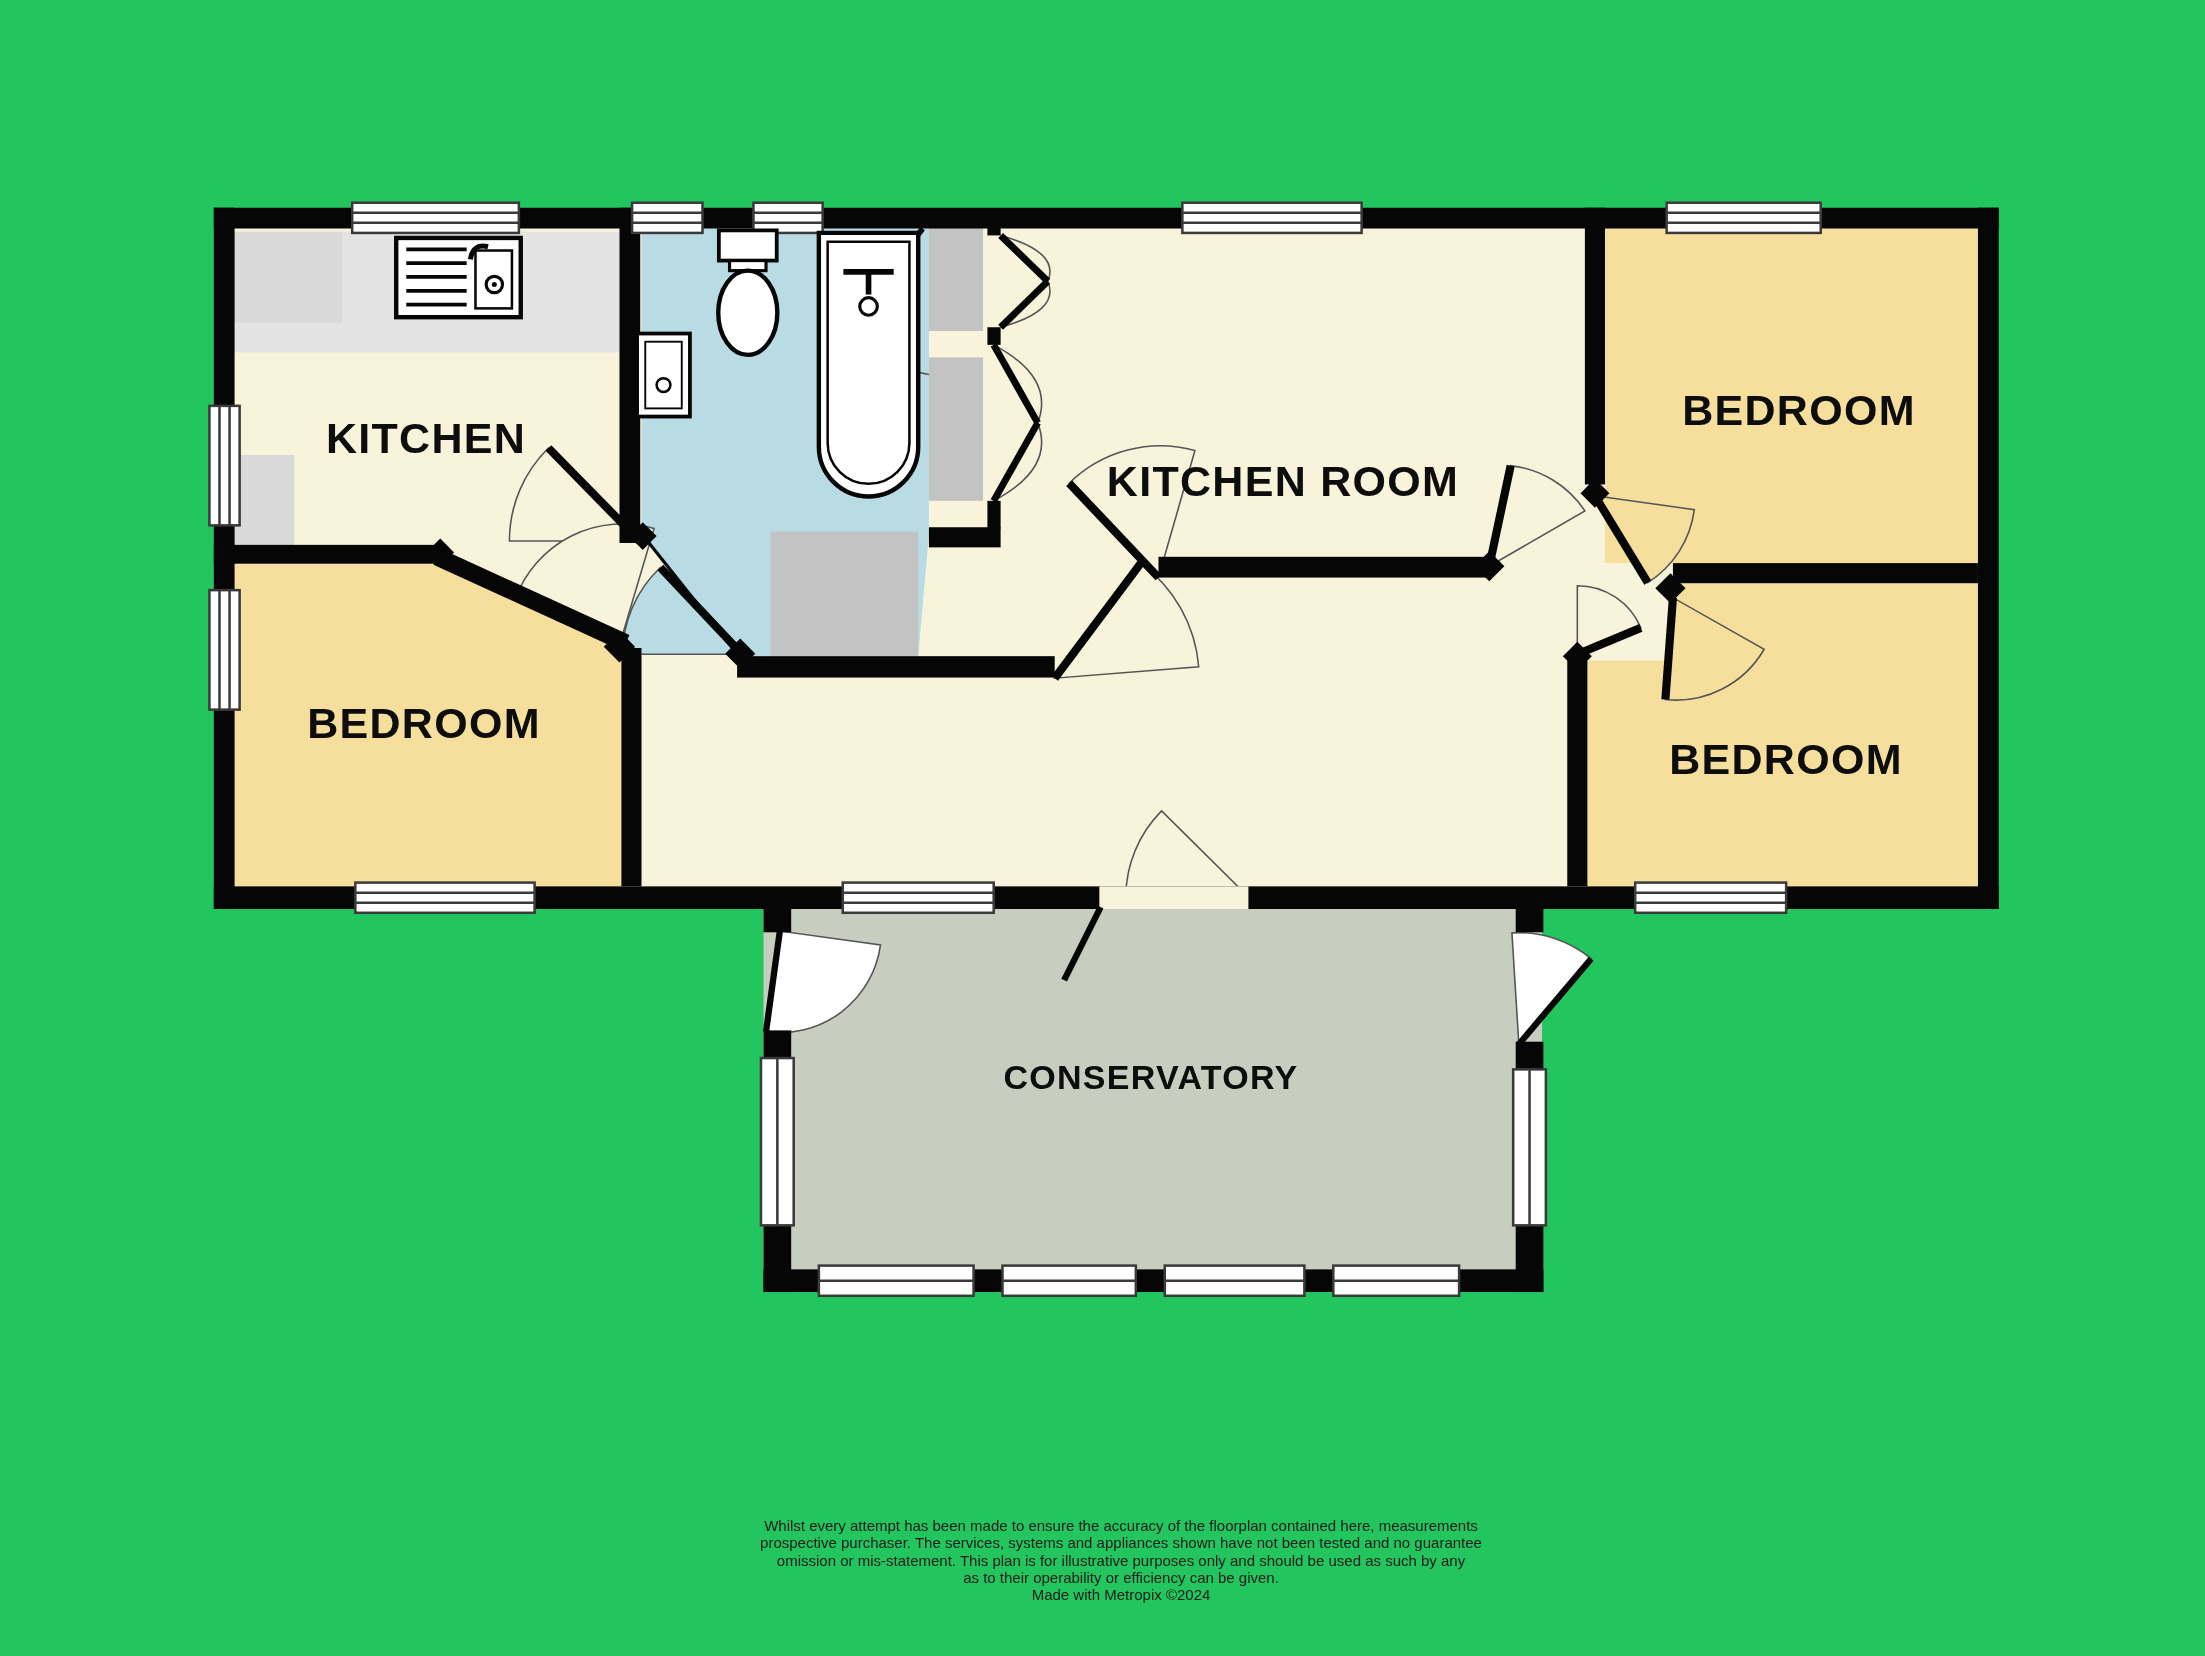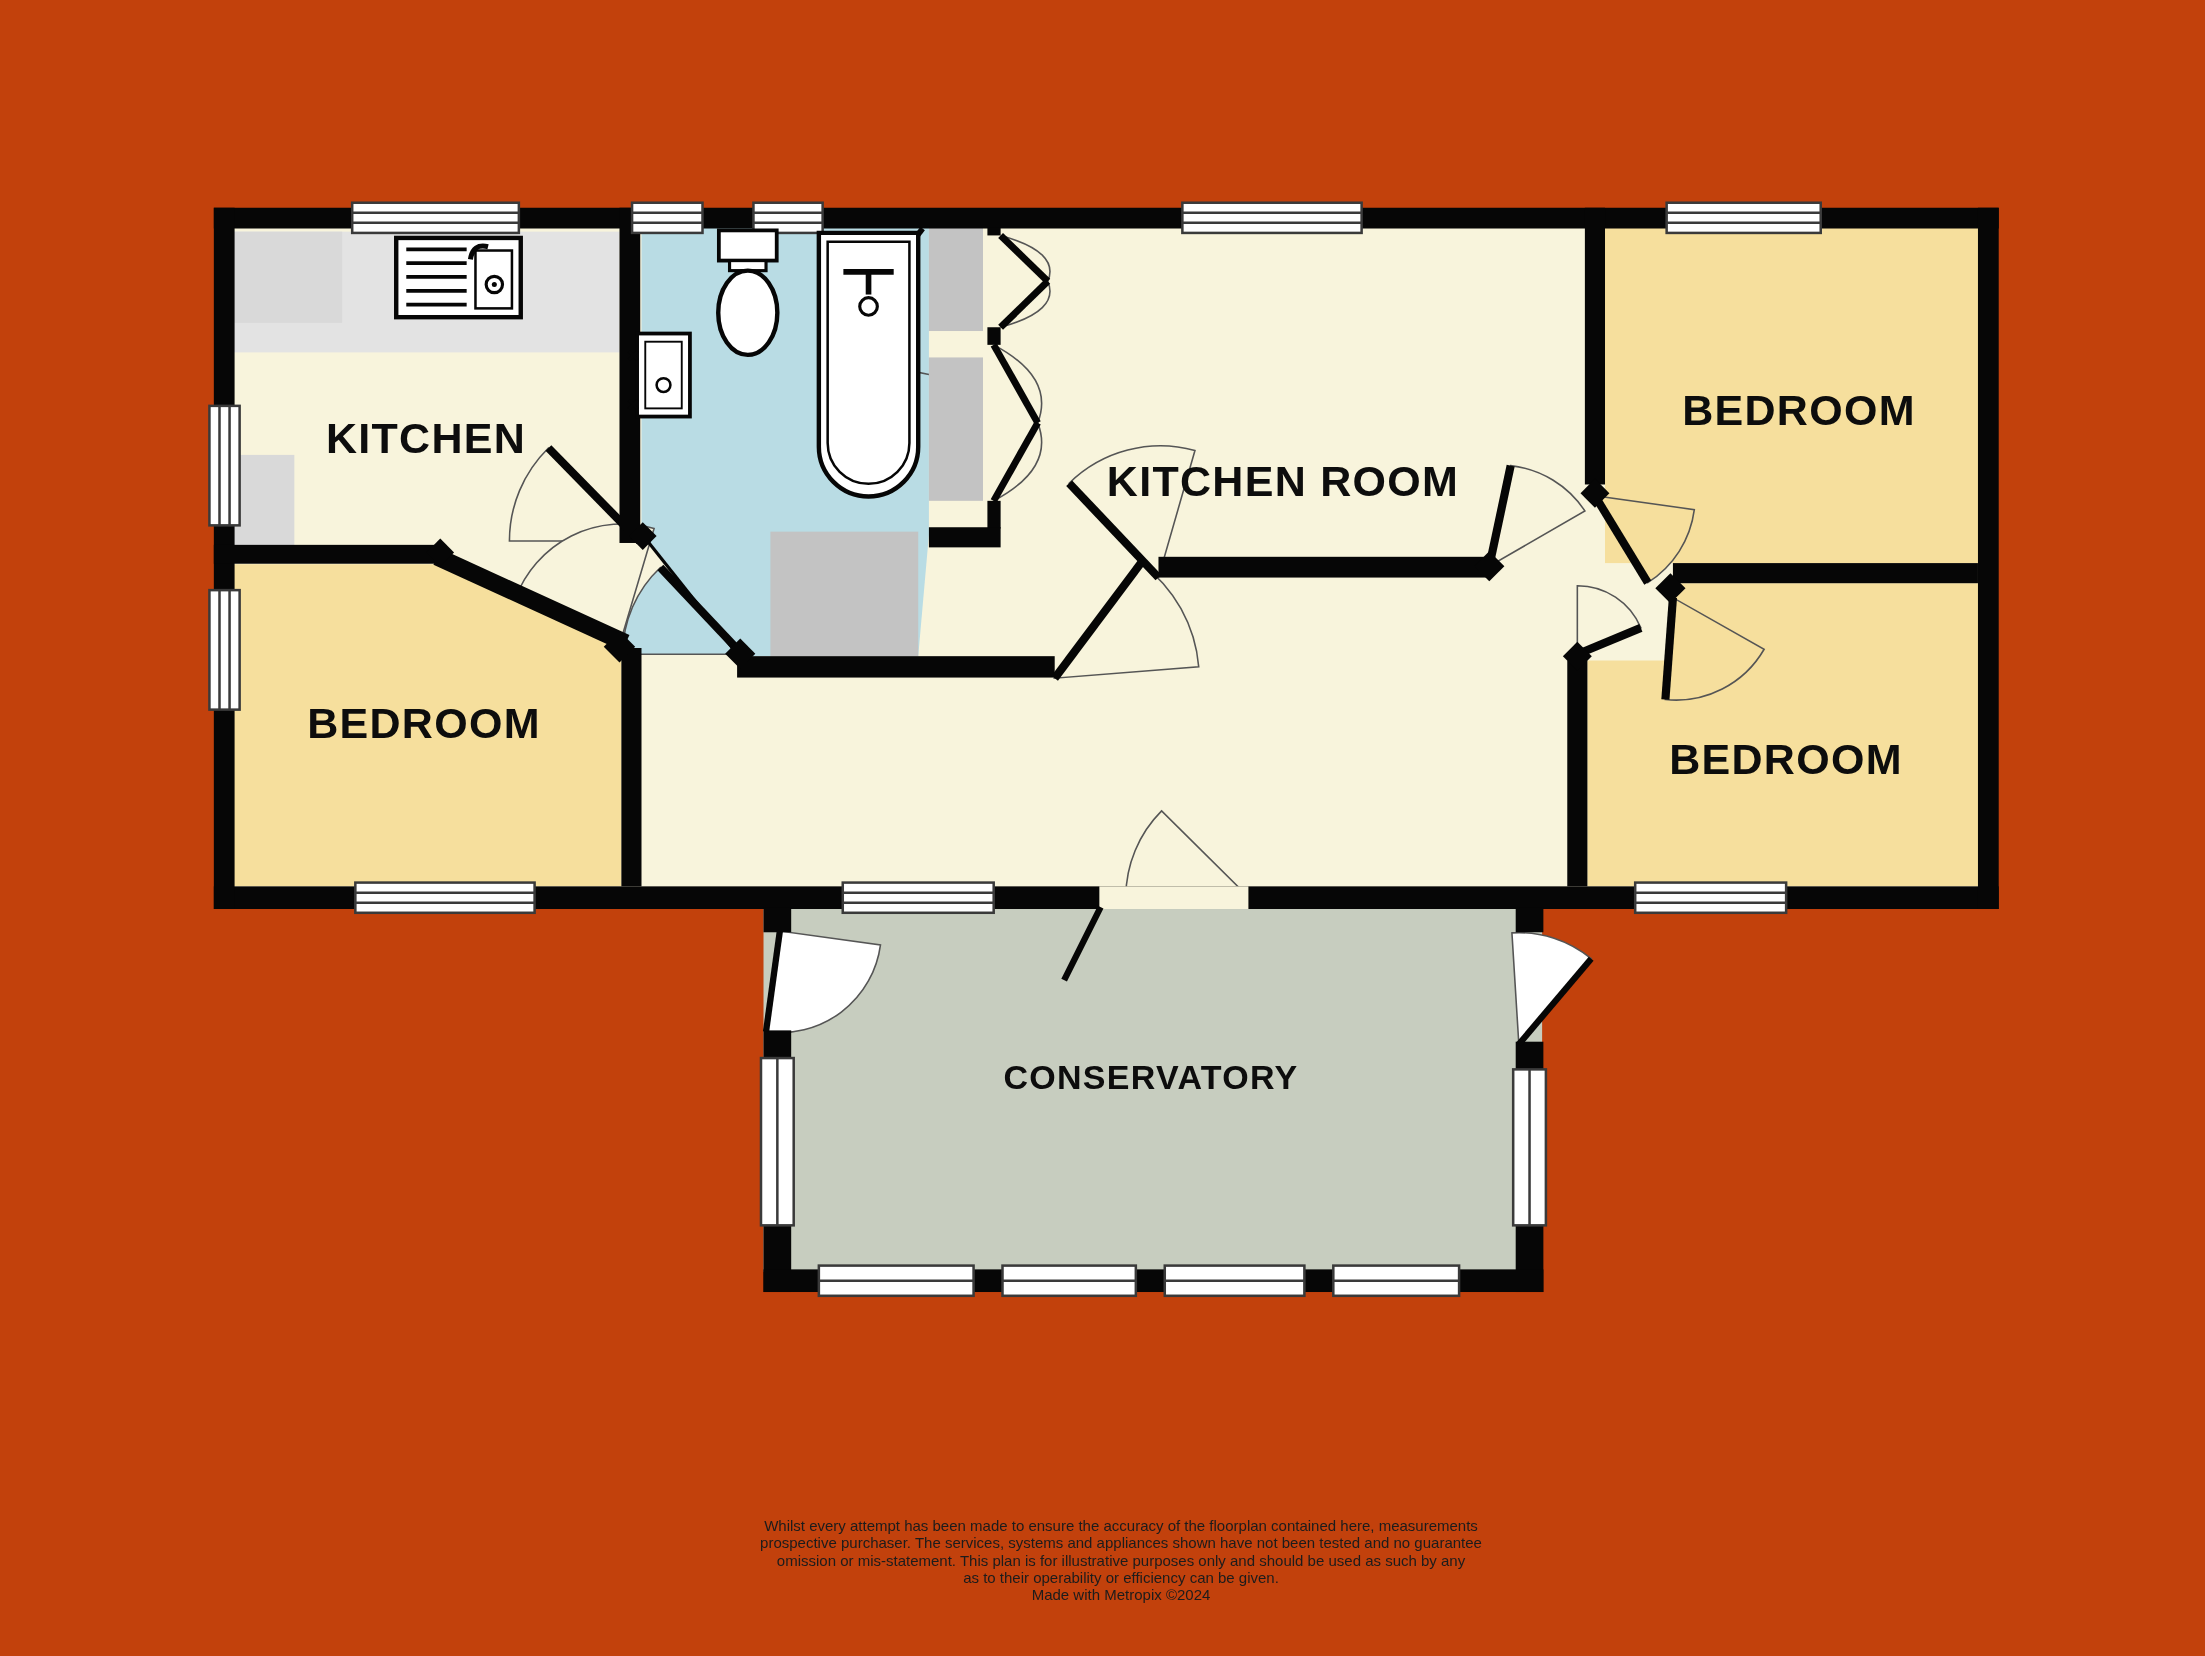--- a/index.html
+++ b/index.html
@@ -1,16 +1,16 @@
 <!DOCTYPE html>
 <html style="font-size:10px"><head>
 <meta charset="utf-8">
 <style>
   html,body{margin:0;padding:0;background:#ffffff;}
-  .stage{position:relative;width:2205px;height:1657px;background:#c2410c;overflow:hidden;
+  .stage{position:relative;width:2205px;height:1657px;background:#22c55e;overflow:hidden;
          font-family:"Liberation Sans",sans-serif;}
   .plan-svg{position:absolute;left:0;top:0;}
   .room-label{position:absolute;transform:translate(-50%,-50%);
       font-weight:bold;font-size:43px;letter-spacing:1.3px;color:#0d0d0d;white-space:nowrap;}
   .room-label.small{font-size:34px;}
   .disclaimer{position:absolute;left:0;right:0;top:1517px;text-align:center;
       font-size:15px;line-height:17.3px;color:#1c1c1c;font-weight:400;margin-left:37px;}
 </style>
 </head>
 <body>

